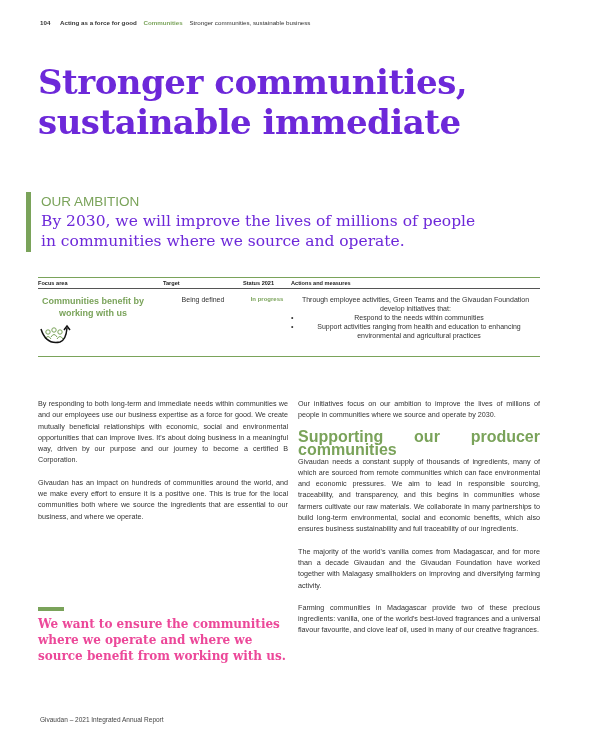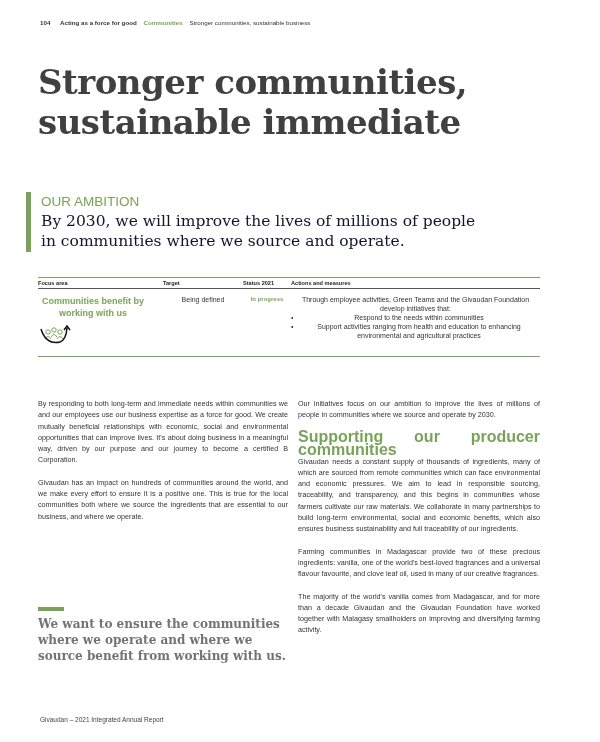--- a/index.html
+++ b/index.html
@@ -7,44 +7,44 @@
     body { position: relative; font-family: "Liberation Sans", sans-serif; color: #2b2b2b; }
 
     .breadcrumb { position: absolute; left: 40px; top: 19px; font-size: 6.2px; color: #333; white-space: nowrap; }
     .breadcrumb span { margin-right: 5px; }
     .breadcrumb .pg { font-weight: bold; margin-right: 8px; }
     .breadcrumb .sect { font-weight: bold; }
     .breadcrumb .cur { color: #7aa35a; font-weight: bold; }
 
     .page-title { position: absolute; left: 38px; top: 62px; width: 500px;
       font-family: "DejaVu Serif", serif; font-weight: bold; font-size: 34px; line-height: 40px;
-      color: #404040; letter-spacing: -0.5px; }
+      color: #6d28d9; letter-spacing: -0.5px; }
 
     .ambition { position: absolute; left: 26px; top: 192px; width: 520px; height: 60px; border-left: 5px solid #7aa35a; padding-left: 10px; }
     .ambition-label { font-size: 13.5px; color: #7aa35a; line-height: 15px; margin-top: 2px; }
-    .ambition-text { font-family: "DejaVu Serif", serif; font-size: 15.5px; line-height: 20px; color: #0f172a; margin-top: 2px; }
+    .ambition-text { font-family: "DejaVu Serif", serif; font-size: 15.5px; line-height: 20px; color: #6d28d9; margin-top: 2px; }
 
     .table { position: absolute; left: 38px; top: 277px; width: 502px; border-top: 1.5px solid #7aa35a; border-bottom: 1.5px solid #7aa35a; height: 80px; }
     .th-row { display: flex; height: 11px; border-bottom: 0.8px solid #555; font-size: 5.6px; font-weight: bold; color: #222; align-items: center; }
     .col1 { width: 125px; } .col2 { width: 80px; } .col3 { width: 48px; } .col4 { flex: 1; }
     .td-row { display: flex; padding-top: 6px; font-size: 7px; line-height: 9px; color: #333; text-align: center; }
     .focus-title { color: #7aa35a; font-weight: bold; font-size: 9px; line-height: 12px; }
     .status { color: #7aa35a; font-weight: bold; font-size: 6px; }
     .actions ul { list-style: none; }
     .actions li { padding-left: 7px; position: relative; }
     .actions li::before { content: "•"; position: absolute; left: 0; }
     .icon-wrap { margin-top: 4px; width: 36px; height: 22px; }
 
     .col-left { position: absolute; left: 38px; top: 398px; width: 250px; font-size: 7.2px; line-height: 11.3px; color: #333; text-align: justify; }
     .col-right { position: absolute; left: 298px; top: 398px; width: 242px; font-size: 7.2px; line-height: 11.3px; color: #333; text-align: justify; }
     .col-left p, .col-right p { margin-bottom: 11px; }
     .sub-heading { color: #7aa35a; font-weight: bold; font-size: 16px; line-height: 13px; margin-top: -2px; }
 
     .quote-bar { position: absolute; left: 38px; top: 607px; width: 26px; height: 4px; background: #7aa35a; }
-    .quote { position: absolute; left: 38px; top: 616px; width: 260px; font-family: "DejaVu Serif", serif; font-weight: bold; font-size: 12px; line-height: 16px; color: #737373; }
+    .quote { position: absolute; left: 38px; top: 616px; width: 260px; font-family: "DejaVu Serif", serif; font-weight: bold; font-size: 12px; line-height: 16px; color: #ec4899; }
 
     .footer { position: absolute; left: 40px; top: 716px; font-size: 6.5px; color: #444; }
   </style>
 </head>
 <body>
 
 <div class="breadcrumb">
   <span class="pg">104</span>
   <span class="sect">Acting as a force for good</span>
   <span class="cur">Communities</span>
@@ -104,17 +104,17 @@
   <p>Givaudan has an impact on hundreds of communities around the world, and we make every effort to ensure it is a positive one. This is true for the local communities both where we source the ingredients that are essential to our business, and where we operate.</p>
 </div>
 
 <div class="quote-bar"></div>
 <div class="quote">We want to ensure the communities where we operate and where we source benefit from working with us.</div>
 
 <div class="col-right">
   <p>Our initiatives focus on our ambition to improve the lives of millions of people in communities where we source and operate by 2030.</p>
   <div class="sub-heading">Supporting our producer communities</div>
   <p>Givaudan needs a constant supply of thousands of ingredients, many of which are sourced from remote communities which can face environmental and economic pressures. We aim to lead in responsible sourcing, traceability, and transparency, and this begins in communities whose farmers cultivate our raw materials. We collaborate in many partnerships to build long-term environmental, social and economic benefits, which also ensures business sustainability and full traceability of our ingredients.</p>
+  <p>The majority of the world's vanilla comes from Madagascar, and for more than a decade Givaudan and the Givaudan Foundation have worked together with Malagasy smallholders on improving and diversifying farming activity.</p>
   <p>Farming communities in Madagascar provide two of these precious ingredients: vanilla, one of the world's best-loved fragrances and a universal flavour favourite, and clove leaf oil, used in many of our creative fragrances.</p>
-  <p>The majority of the world's vanilla comes from Madagascar, and for more than a decade Givaudan and the Givaudan Foundation have worked together with Malagasy smallholders on improving and diversifying farming activity.</p>
 </div>
 
 <div class="footer">Givaudan – 2021 Integrated Annual Report</div>
 
 </body></html>

